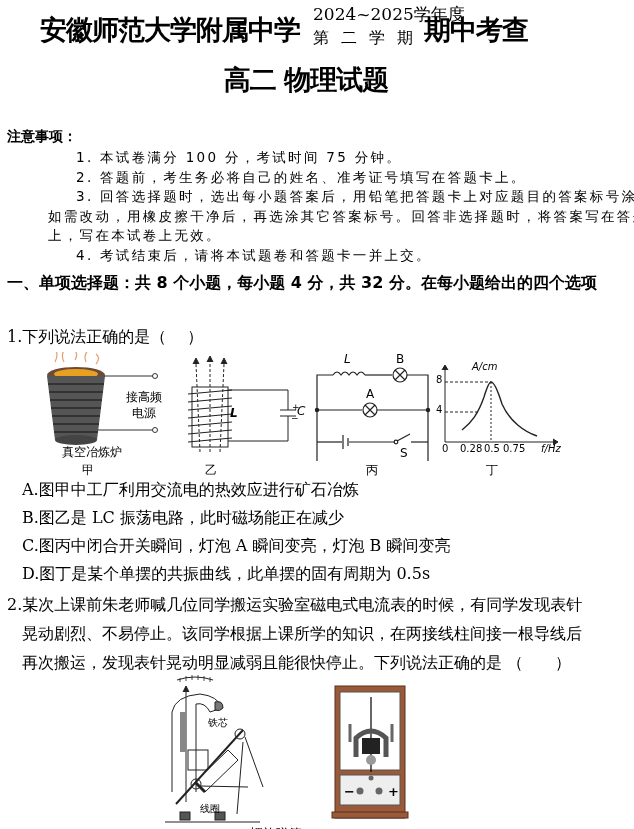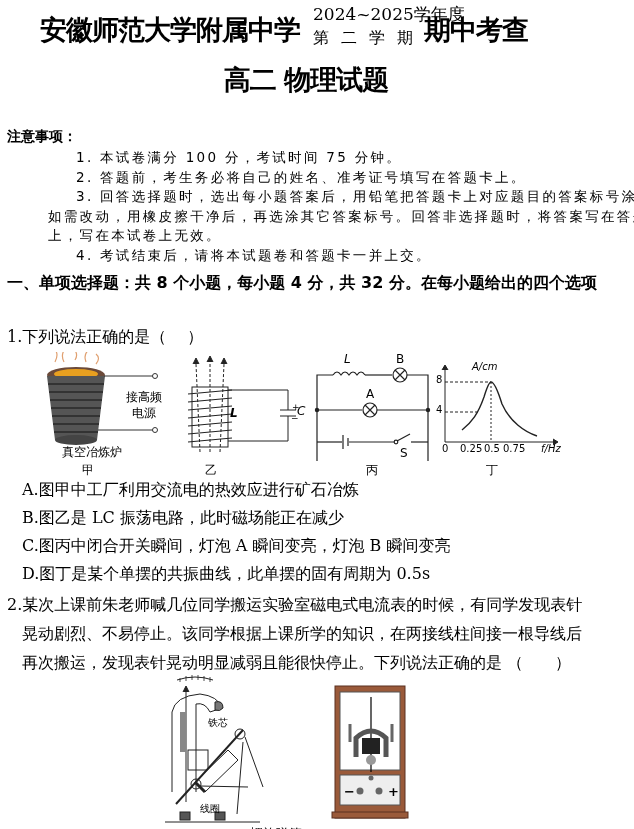--- a/index.html
+++ b/index.html
@@ -150,21 +150,21 @@
   <span class="fig-label" style="left:344px;top:0px;font-style:italic;">L</span>
   <span class="fig-label" style="left:396px;top:0px;">B</span>
   <span class="fig-label" style="left:366px;top:35px;">A</span>
   <span class="fig-label" style="left:400px;top:94px;">S</span>
   <span class="fig-label" style="left:366px;top:110px;">丙</span>
   
   <span class="fig-label" style="left:448px;top:9px;font-size:10px;font-style:italic;margin-left:24px;">A/cm</span>
   <span class="fig-label" style="left:436px;top:52px;font-size:10px;">4</span>
   <span class="fig-label" style="left:436px;top:22px;font-size:10px;">8</span>
   <span class="fig-label" style="left:442px;top:91px;font-size:10px;">0</span>
-  <span class="fig-label" style="left:460px;top:91px;font-size:10px;">0.25</span>
+  <span class="fig-label" style="left:460px;top:91px;font-size:10px;">0.28</span>
   <span class="fig-label" style="left:484px;top:91px;font-size:10px;">0.5</span>
   <span class="fig-label" style="left:503px;top:91px;font-size:10px;">0.75</span>
   <span class="fig-label" style="left:541px;top:91px;font-size:10px;font-style:italic;">f/Hz</span>
   <span class="fig-label" style="left:486px;top:110px;">丁</span>
 </div>
 
 <div class="abs opt" style="top:480px;">A.图甲中工厂利用交流电的热效应进行矿石冶炼</div>
 <div class="abs opt" style="top:508px;">B.图乙是 LC 振荡电路，此时磁场能正在减少</div>
 <div class="abs opt" style="top:536px;">C.图丙中闭合开关瞬间，灯泡 A 瞬间变亮，灯泡 B 瞬间变亮</div>
 <div class="abs opt" style="top:564px;">D.图丁是某个单摆的共振曲线，此单摆的固有周期为 0.5s</div>

